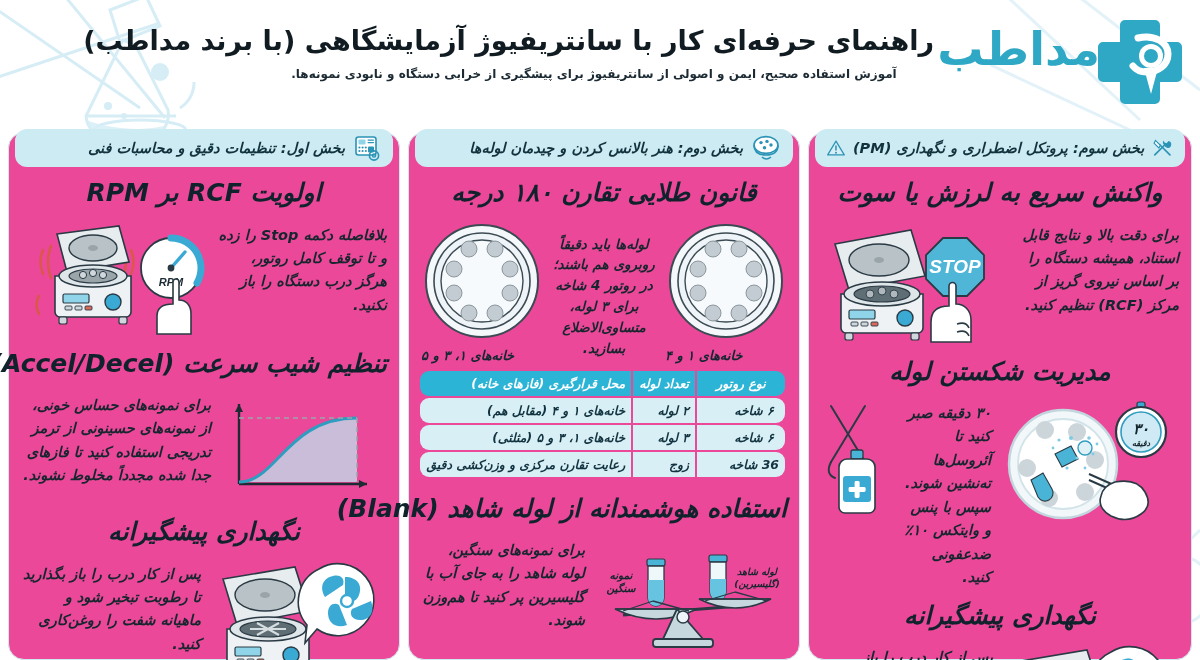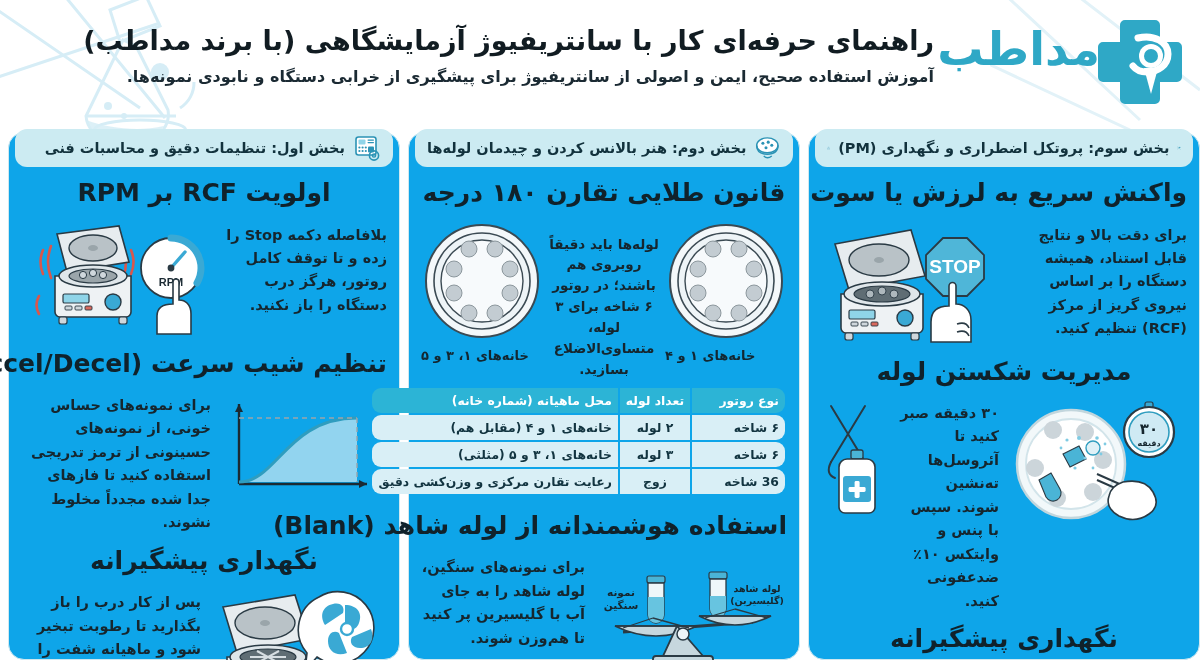--- a/index.html
+++ b/index.html
@@ -20,38 +20,38 @@
   
   .header{position:absolute;left:4px;top:0;width:1200px;height:156px;z-index:2;}
   .title-block{
     position:absolute;right:270px;top:24px;width:680px;text-align:center;
   }
   .main-title{
     font-size:27px;font-weight:bold;line-height:1.25;letter-spacing:-.2px;
     color:#111c22;white-space:nowrap;
   }
   .sub-title{
-    margin-top:9px;font-size:16px;font-weight:bold;color:#1b2a33;
+    margin-top:9px;font-size:12px;font-weight:bold;color:#1b2a33;
     white-space:nowrap;
   }
   .logo{position:absolute;right:18px;top:14px;width:246px;height:94px;}
   .logo-mark{position:absolute;right:0;top:2px;}
   .logo-word{
     position:absolute;right:86px;top:12px;
     font-size:46px;font-weight:bold;color:#2fa8c6;letter-spacing:-1px;
     line-height:1;
   }
 
   
   .columns{position:absolute;left:0;top:132px;width:1200px;height:528px;z-index:3;
            display:flex;flex-direction:row-reverse;gap:8px;padding:0 8px;box-sizing:border-box;}
   .col{
     position:relative;width:392px;
-    background:#0ea5e9;border:1px solid #cfe8f0;border-radius:16px;
-    box-sizing:border-box;padding:0;
+    background:#ec4899;border:1px solid #cfe8f0;border-radius:16px;
+    box-sizing:border-box;padding:0;font-style:italic;
   }
   .col-head{
     position:absolute;left:6px;right:6px;top:-4px;height:38px;
     background:#ccebf2;border-radius:12px;
     display:flex;align-items:center;justify-content:flex-start;
     padding:0 12px;box-sizing:border-box;gap:8px;
   }
   .col-head-text{font-size:14.5px;font-weight:bold;color:#12323d;white-space:nowrap;}
   .col-body{padding:44px 12px 8px;box-sizing:border-box;height:100%;}
 
@@ -76,22 +76,22 @@
   table.rotor-table th{
     background:#2cb4d6;color:#ffffff;padding:5px 6px;white-space:nowrap;
   }
   table.rotor-table th:first-child{border-radius:0 9px 9px 0;}
   table.rotor-table th:last-child{border-radius:9px 0 0 9px;}
   table.rotor-table td{
     background:#d9eff6;color:#123440;padding:5px 6px;white-space:nowrap;
   }
   table.rotor-table td:first-child{border-radius:0 9px 9px 0;padding-left:32px;}
   table.rotor-table td:last-child{border-radius:9px 0 0 9px;margin-left:32px;}
-  table.rotor-table .c-type{width:62px;text-align:right;}
-  table.rotor-table .c-count{width:52px;text-align:center;}
+  table.rotor-table .c-type{width:62px;text-align:center;}
+  table.rotor-table .c-count{width:52px;text-align:right;}
   table.rotor-table .c-pos{text-align:right;}
 
   
   .rotors{display:flex;flex-direction:row;align-items:flex-start;gap:4px;}
   .rotor-cell{flex:0 0 auto;text-align:left;}
   .rotor-cap{font-size:13px;font-weight:bold;color:#132731;margin-top:2px;white-space:nowrap;}
   .rotor-mid{
     flex:1 1 auto;font-size:13.5px;font-weight:bold;line-height:1.55;
     color:#16262e;text-align:center;padding-top:14px;
   }
@@ -335,21 +335,21 @@
                   <circle cx="89" cy="73" r="8"></circle>
                 <circle cx="74" cy="93" r="8"></circle>
                   <circle cx="48" cy="93" r="8"></circle>
                 <circle cx="33" cy="73" r="8"></circle>
                   <circle cx="33" cy="49" r="8"></circle>
               </g>
             </svg>
             <div class="rotor-cap">خانه‌های ۱ و ۴</div>
           </div>
 
-          <div class="rotor-mid">لوله‌ها باید دقیقاً روبروی هم باشند؛ در روتور ۶ شاخه برای ۳ لوله، متساوی‌الاضلاع بسازید.</div>
+          <div class="rotor-mid">لوله‌ها باید دقیقاً روبروی هم باشند؛ در روتور 4 شاخه برای ۳ لوله، متساوی‌الاضلاع بسازید.</div>
 
           <div class="rotor-cell">
             <svg width="122" height="122" viewBox="0 0 122 122">
               <circle cx="61" cy="61" r="56" fill="#f4f8fa" stroke="#3b4a53" stroke-width="2"></circle>
               <circle cx="61" cy="61" r="48" fill="#eef4f7" stroke="#3b4a53" stroke-width="1.6"></circle>
               <circle cx="61" cy="61" r="41" fill="#f7fafc" stroke="#3b4a53" stroke-width="1.4"></circle>
               <g fill="#c3ccd2" stroke="#8c979d" stroke-width="1">
                 <circle cx="48" cy="29" r="8"></circle>
                   <circle cx="74" cy="29" r="8"></circle>
                 <circle cx="89" cy="49" r="8"></circle>
@@ -362,21 +362,21 @@
             </svg>
             <div class="rotor-cap">خانه‌های ۱، ۳ و ۵</div>
           </div>
         </div>
 
         <table class="rotor-table">
           <thead>
             <tr>
               <th class="c-type">نوع روتور</th>
               <th class="c-count">تعداد لوله</th>
-              <th class="c-pos">محل ماهیانه (شماره خانه)</th>
+              <th class="c-pos">محل قرارگیری (فازهای خانه)</th>
             </tr>
           </thead>
           <tbody>
             <tr>
               <td class="c-type">۶ شاخه</td>
               <td class="c-count">۲ لوله</td>
               <td class="c-pos">خانه‌های ۱ و ۴ (مقابل هم)</td>
             </tr>
             <tr>
               <td class="c-type">۶ شاخه</td>

